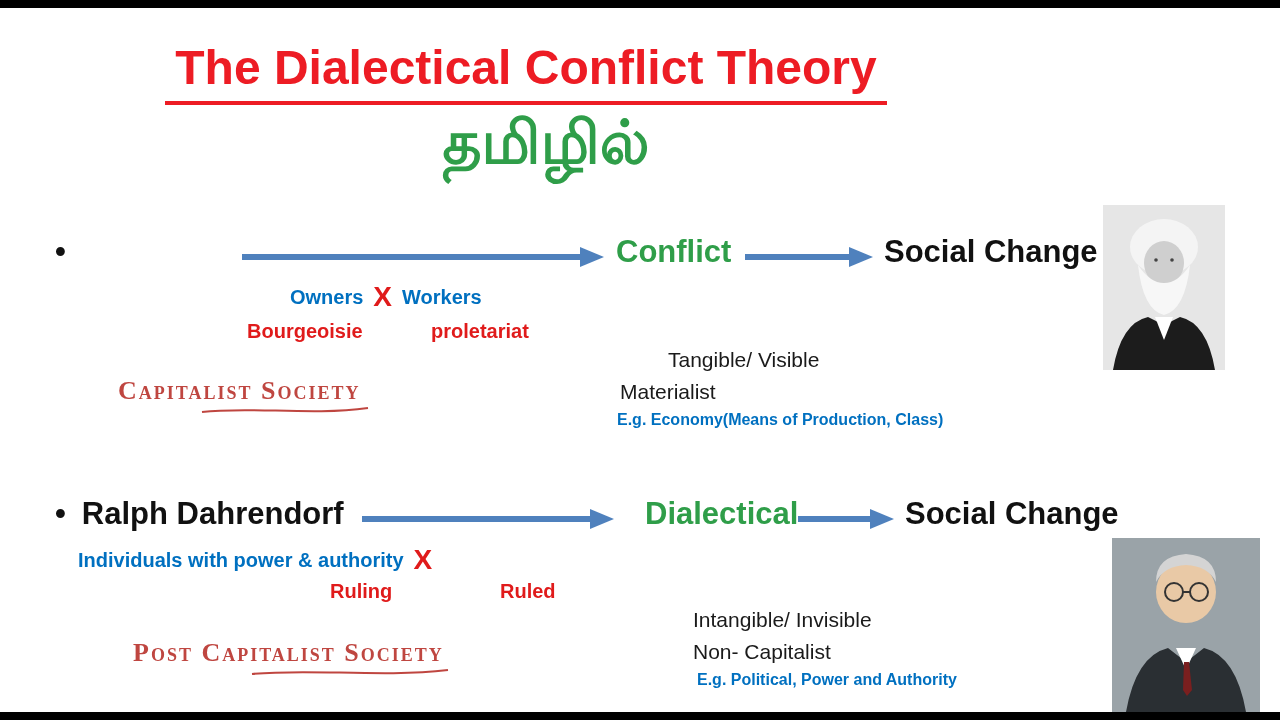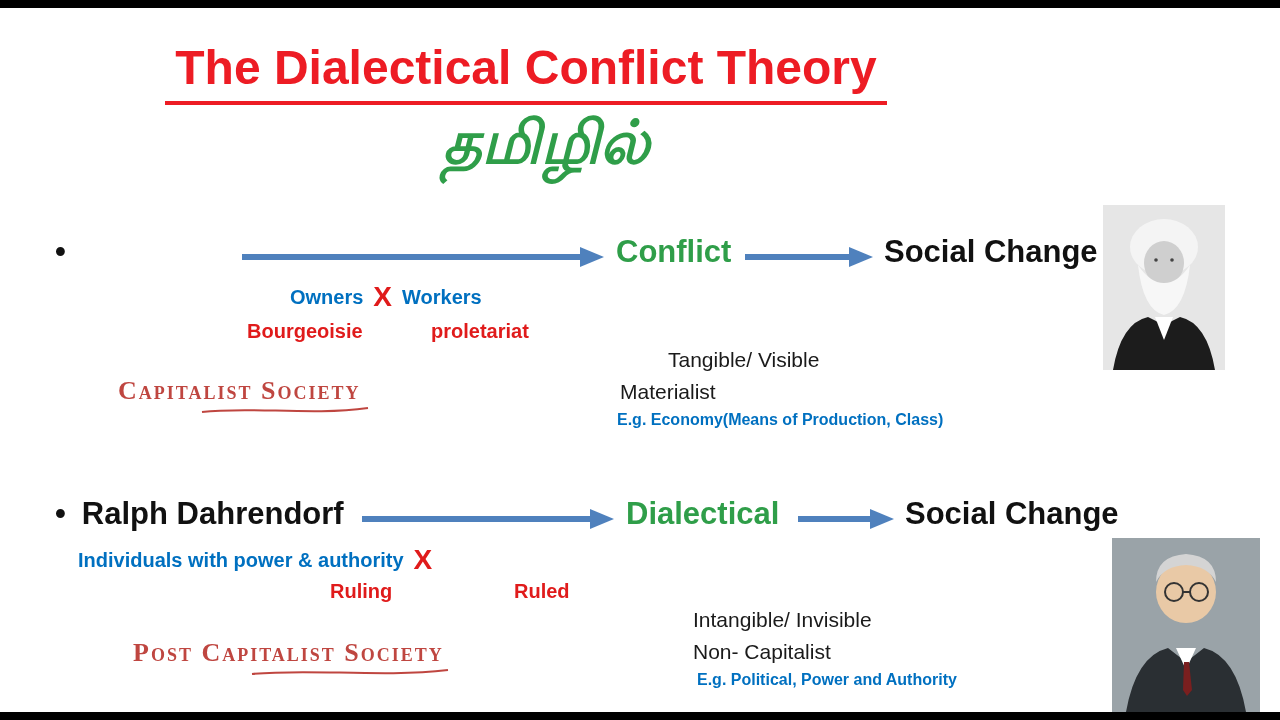--- a/index.html
+++ b/index.html
@@ -16,21 +16,21 @@
   .title-wrap { top:42px; left:0; width:1052px; text-align:center; }
   .title {
     display:inline-block;
     color:var(--title-red, #ed1c24);
     font-size:48px; font-weight:bold;
     border-bottom:4px solid var(--title-red, #ed1c24);
     padding:0 10px 6px 10px; line-height:1.1;
   }
   .subtitle {
     top:108px; left:0; width:1092px; text-align:center;
-    color:var(--green, #2f9e49); font-size:60px; font-weight:bold;font-style:italic;
+    color:var(--green, #2f9e49); font-size:60px; font-weight:bold;
   }
 
   .row-head { display:flex; gap:16px; align-items:baseline;
     font-size:31px; font-weight:bold; color:#111; }
   .stage { font-size:31px; font-weight:bold; color:var(--green, #2f9e49); }
   .outcome { font-size:31px; font-weight:bold; color:#111; }
 
   .vs-line { display:flex; gap:10px; align-items:center;
     font-size:20px; font-weight:bold; color:var(--text-blue, #0070c0); }
   .big-x { color:var(--red, #e01b1b); font-size:28px; font-weight:bold; line-height:1; }
@@ -109,36 +109,36 @@
 <div class="abs row-head" style="left:55px; top:496px;">
   <span>•</span>
   <span>Ralph Dahrendorf</span>
 </div>
 
 <svg class="abs arrow" style="left:362px; top:508px;" width="252" height="22">
   <line x1="0" y1="11" x2="230" y2="11" stroke="#4f81bd" stroke-width="6"></line>
   <polygon points="228,1 252,11 228,21" fill="#4f81bd"></polygon>
 </svg>
 
-<div class="abs stage" style="left:626px; top:496px;text-align:center;">Dialectical</div>
+<div class="abs stage" style="left:645px; top:496px;text-align:center;">Dialectical</div>
 
 <svg class="abs arrow" style="left:798px; top:508px;" width="96" height="22">
   <line x1="0" y1="11" x2="74" y2="11" stroke="#4f81bd" stroke-width="6"></line>
   <polygon points="72,1 96,11 72,21" fill="#4f81bd"></polygon>
 </svg>
 
 <div class="abs outcome" style="left:905px; top:496px;">Social Change</div>
 
 <div class="abs vs-line" style="left:78px; top:546px;">
   <span>Individuals  with power &amp; authority</span>
   <span class="big-x">X</span>
 </div>
 
 <div class="abs red-label" style="left:288px; top:580px;margin-left:42px;">Ruling</div>
-<div class="abs red-label" style="left:514px; top:580px;text-align:center;">Ruled</div>
+<div class="abs red-label" style="left:500px; top:580px;text-align:center;">Ruled</div>
 
 <div class="abs society" style="left:133px; top:638px;">Post Capitalist Society</div>
 <svg class="abs" style="left:250px; top:666px;" width="200" height="12">
   <path d="M2 8 C 60 2, 130 12, 198 4" stroke="#bf4640" fill="none" stroke-width="2"></path>
 </svg>
 
 <div class="abs note" style="left:693px; top:608px;">Intangible/ Invisible</div>
 <div class="abs note" style="left:693px; top:640px;">Non- Capitalist</div>
 <div class="abs example" style="left:697px; top:671px;">E.g. Political,  Power and Authority</div>
 

